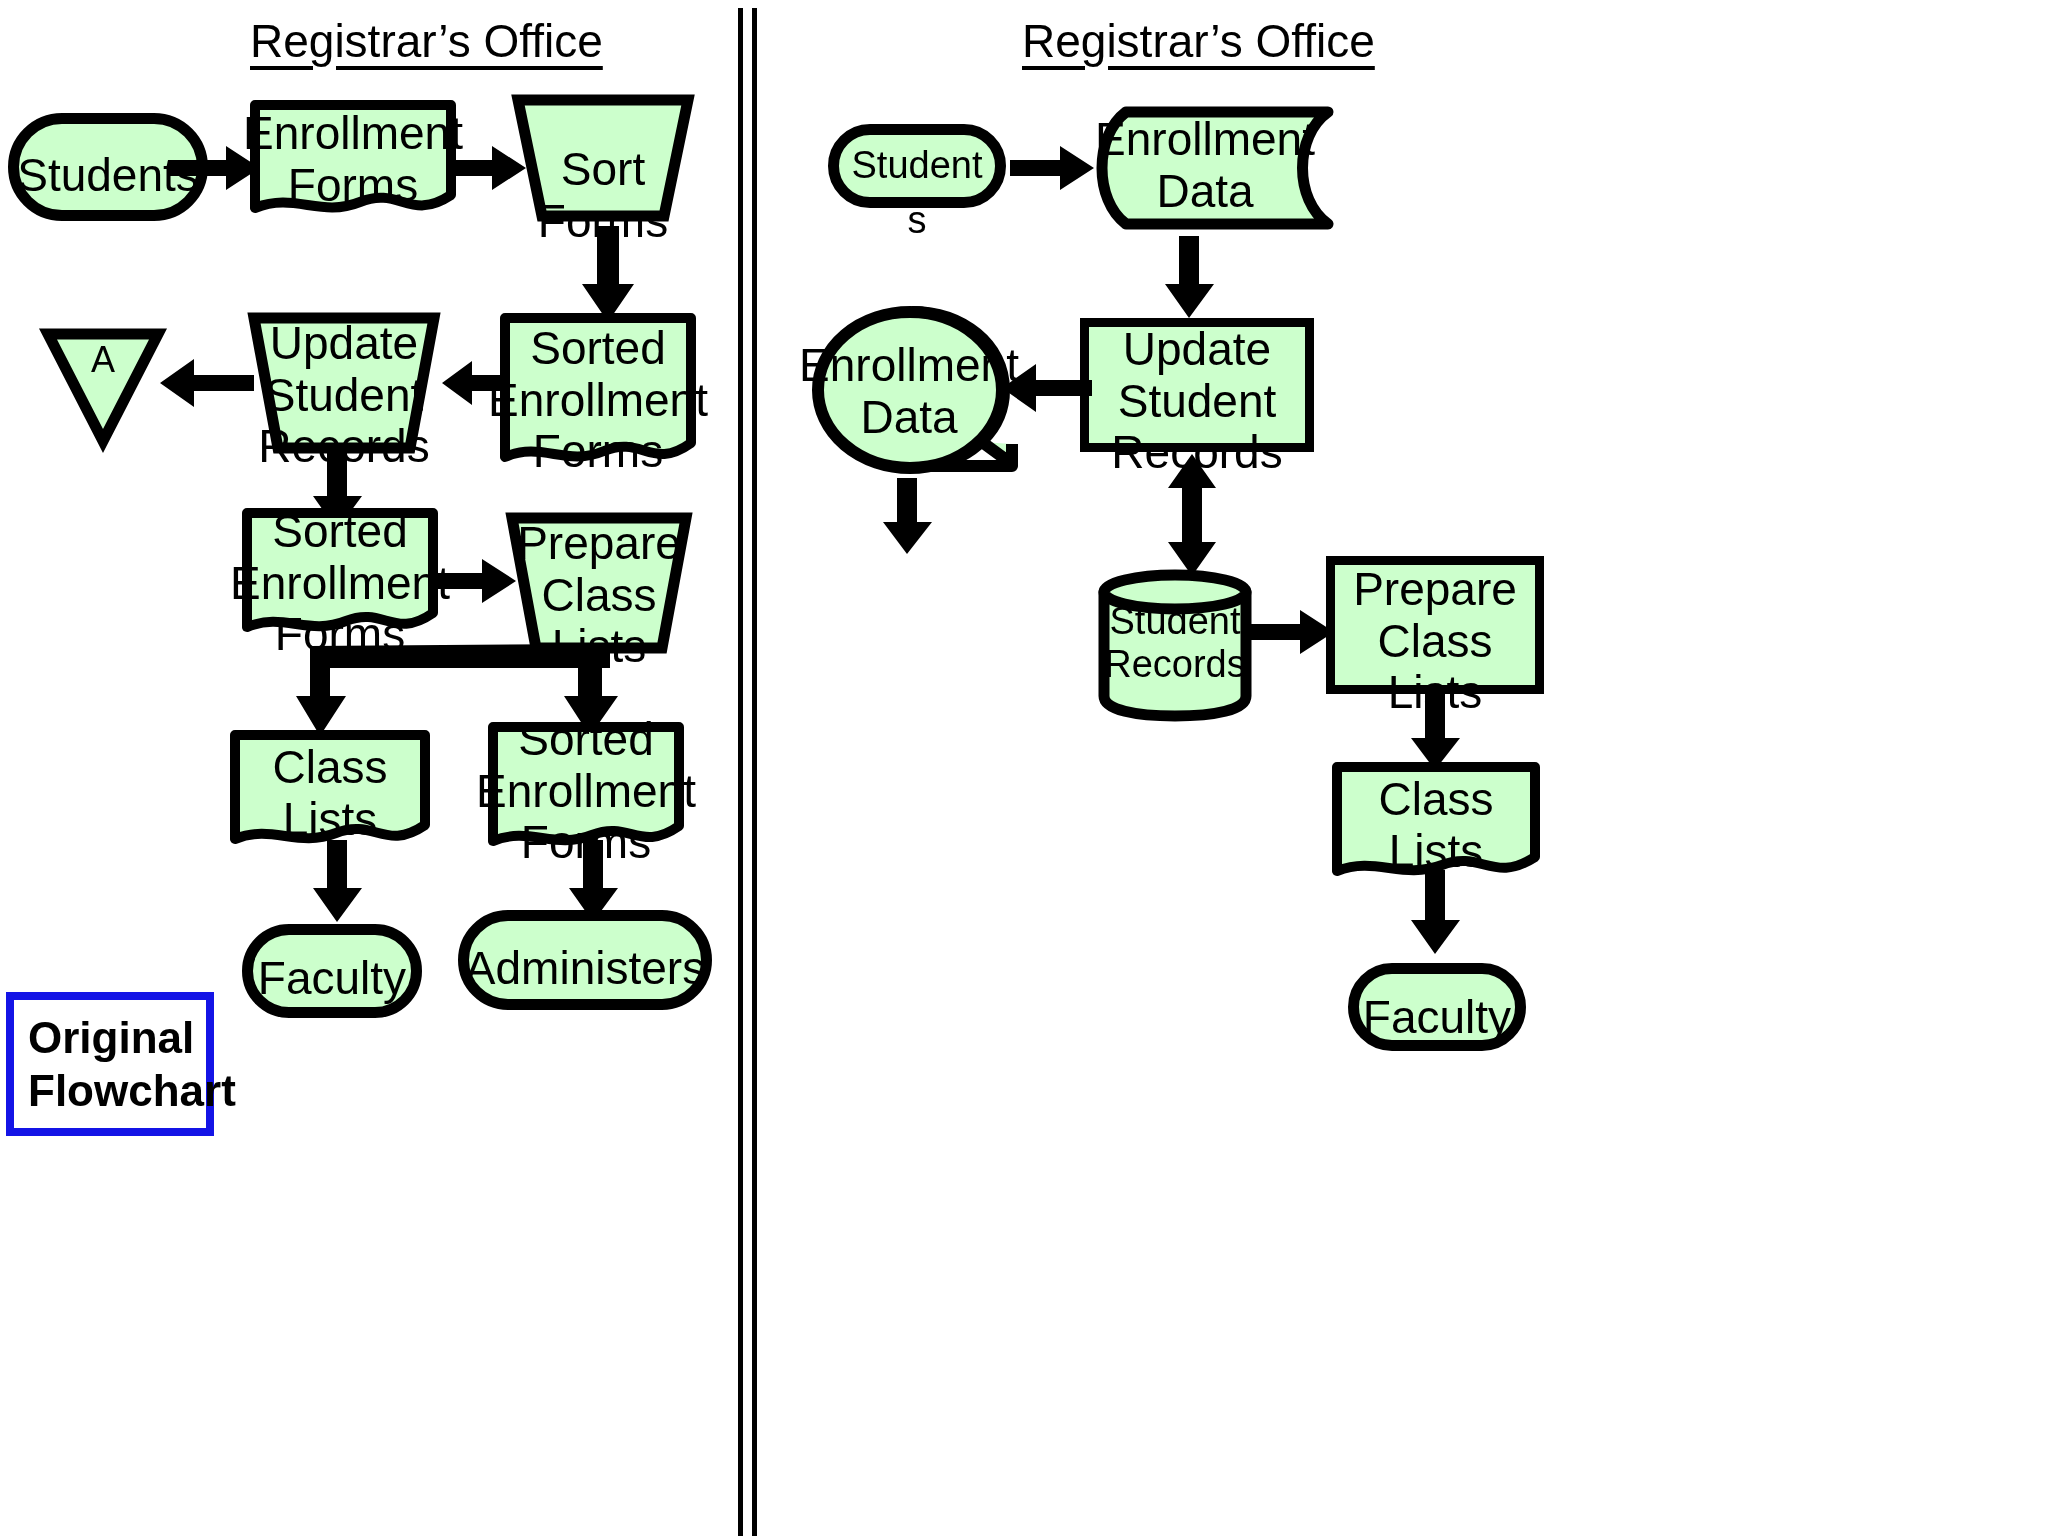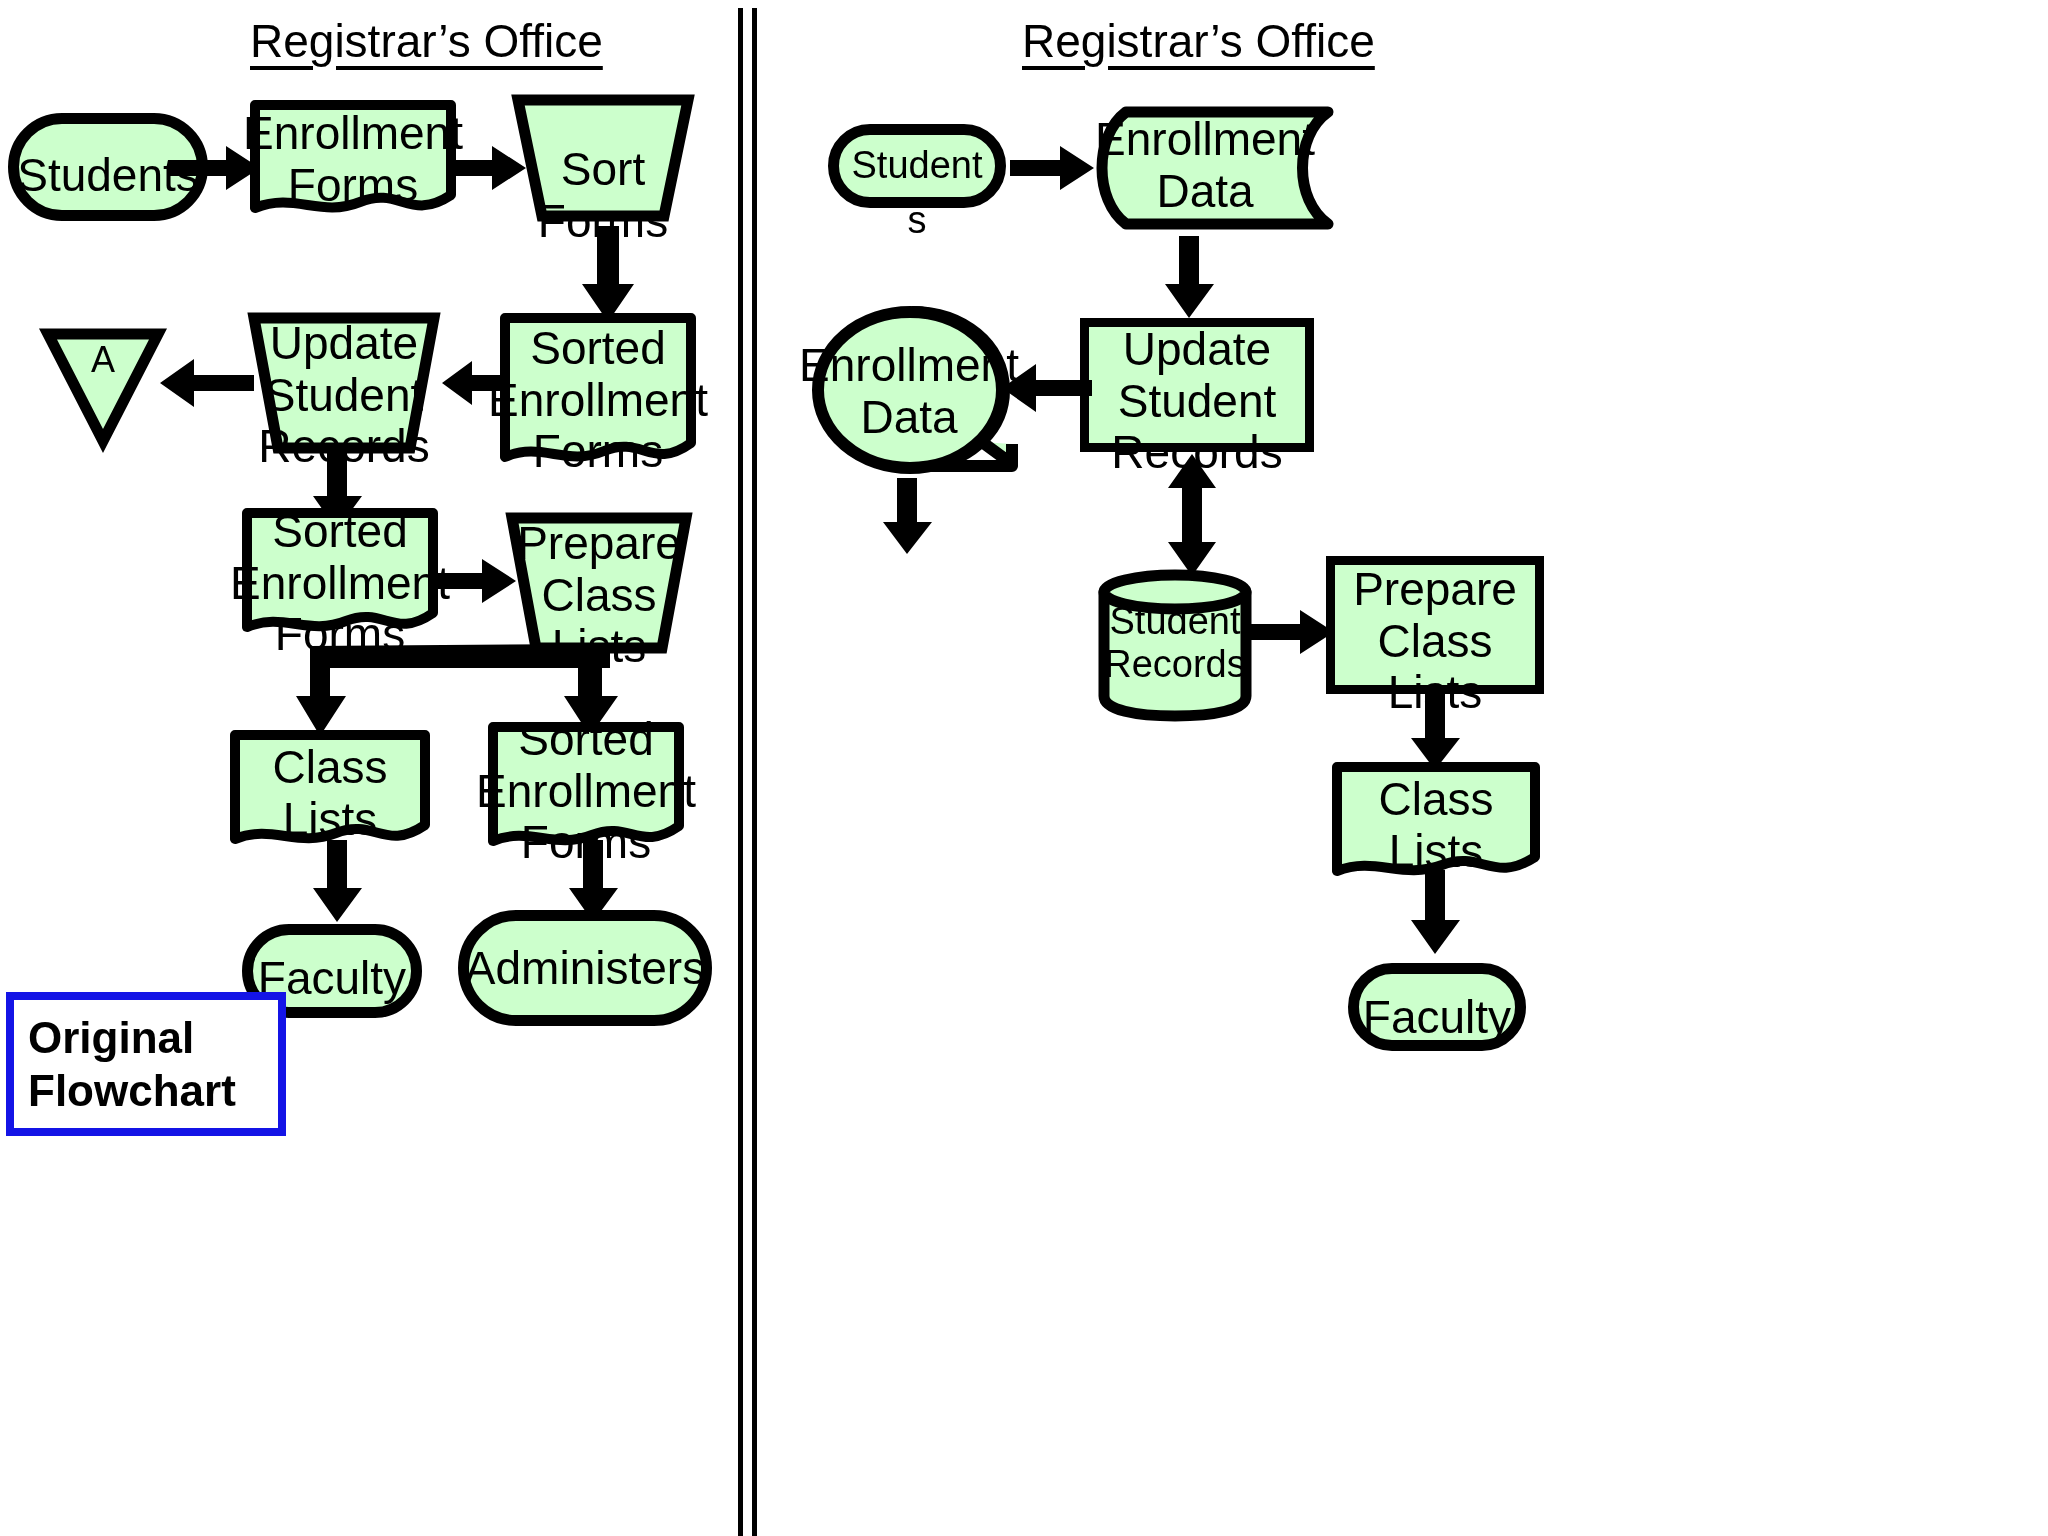--- a/index.html
+++ b/index.html
@@ -198,25 +198,25 @@
   <div class="svgnode" style="left:566px;top:832px;">
     <svg width="56" height="86" viewBox="0 0 56 86">
       <path d="M17,0 L37,0 L37,48 L52,48 L27,82 L3,48 L17,48 Z" fill="#000"></path>
     </svg>
   </div>
 
   <div class="node term" style="left:242px;top:916px;width:180px;height:94px;">
     <div class="nlabel" style="top:18px;">Faculty</div>
   </div>
 
-  <div class="node term" style="left:458px;top:902px;width:254px;height:116px;">
+  <div class="node term" style="left:458px;top:902px;width:254px;height:100px;">
     <div class="nlabel" style="top:22px;">Administers</div>
   </div>
 
-  <div class="callout" style="left:6px;top:984px;width:280px;height:144px;">
+  <div class="callout" style="left:6px;top:984px;width:208px;height:144px;">
     <div class="callout-txt" style="top:12px;left:14px;right:8px;font-size:44px;line-height:1.2;">Original
 Flowchart</div>
   </div>
 
   <div class="panel-title" style="left:1022px;top:10px;">Registrar’s Office</div>
 
   <div class="node term" style="left:828px;top:116px;width:178px;height:84px;">
   </div>
   <div class="nlabel" style="left:828px;top:130px;width:178px;font-size:38px;line-height:1.45;">Student
 s</div>

